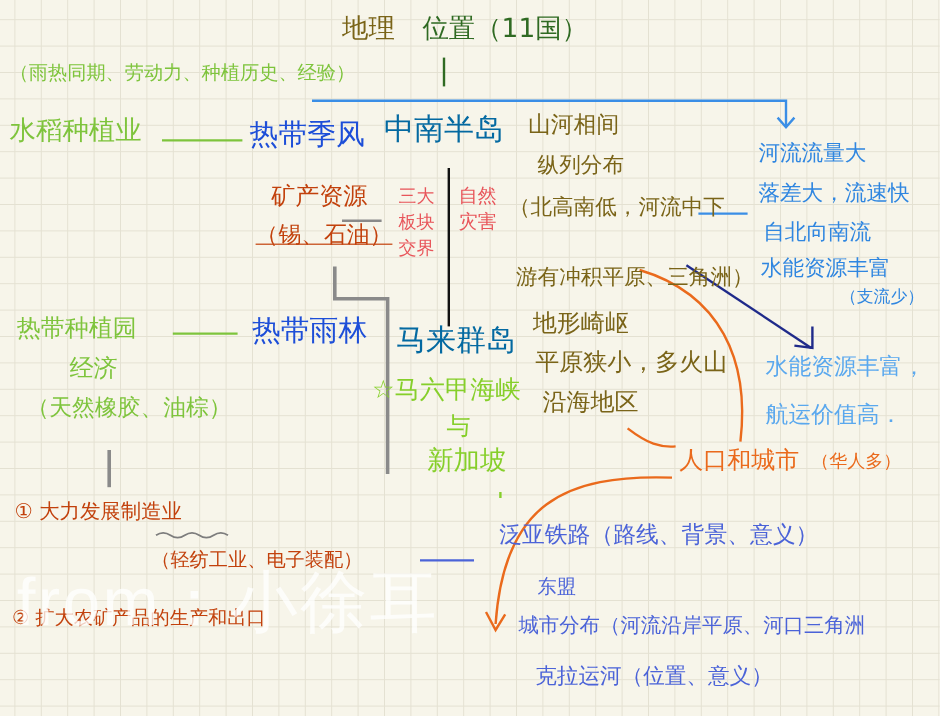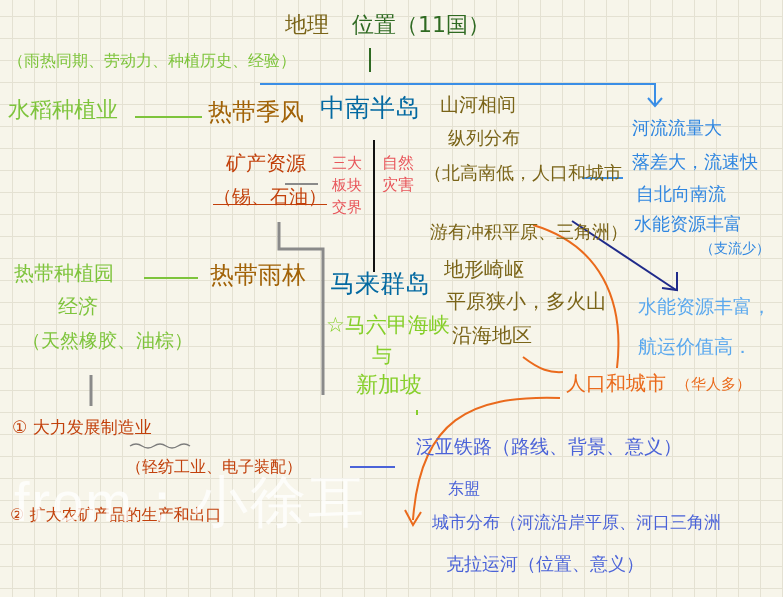--- a/index.html
+++ b/index.html
@@ -10,21 +10,21 @@
       linear-gradient(to right, #e4e1d2 1px, transparent 1px),
       linear-gradient(to bottom, #e4e1d2 1px, transparent 1px);
     background-size:22px 22px;
     background-position:-10px -6px;
     font-family:"DejaVu Sans", sans-serif;
   }
   .t { position:absolute; white-space:nowrap; line-height:1.15; }
   .olive { color:#7a6418; }
   .green { color:#7ec43c; }
   .lime { color:#86cf2a; }
-  .pink { color:#a16207; }
+  .pink { color:#1d4ed8; }
   .black { color:#0369a1;text-align:center; }
   .gray { color:#c2410c; }
   .red { color:#e8555a; }
   .blue { color:#2f86e0; }
   .lblue { color:#5aa8ee; }
   .navyb { color:#4b63d8; }
   .orange { color:#ea6a1c; }
   .dgreen { color:#2f6a22; }
   svg.lines { position:absolute; left:0; top:0; }
   .watermark {
@@ -88,27 +88,27 @@
 <div class="t red" style="left:332px;top:152px;font-size:15px;line-height:22px;">
   <div>三大</div>
   <div>板块</div>
   <div>交界</div>
 </div>
 <div class="t red" style="left:382px;top:152px;font-size:16px;line-height:22px;">
   <div>自然</div>
   <div>灾害</div>
 </div>
 <div class="t black" style="left:330px;top:270px;font-size:25px;">马来群岛</div>
-<div class="t lime" style="left:326px;top:313px;font-size:21px;">☆马六甲海峡</div>
+<div class="t lime" style="left:310px;top:313px;font-size:21px;">☆马六甲海峡</div>
 <div class="t lime" style="left:372px;top:344px;font-size:20px;">与</div>
 <div class="t lime" style="left:356px;top:372px;font-size:22px;">新加坡</div>
 
 <div class="t olive" style="left:440px;top:94px;font-size:19px;">山河相间</div>
 <div class="t olive" style="left:448px;top:128px;font-size:18px;">纵列分布</div>
-<div class="t olive" style="left:424px;top:163px;font-size:18px;">（北高南低，人口和城市</div>
+<div class="t olive" style="left:424px;top:163px;font-size:18px;">（北高南低，河流中下</div>
 <div class="t olive" style="left:430px;top:194px;font-size:18px;margin-top:28px;">游有冲积平原、三角洲）</div>
 <div class="t olive" style="left:444px;top:258px;font-size:20px;">地形崎岖</div>
 <div class="t olive" style="left:446px;top:290px;font-size:20px;">平原狭小，多火山</div>
 <div class="t olive" style="left:452px;top:324px;font-size:20px;">沿海地区</div>
 
 <div class="t blue" style="left:632px;top:118px;font-size:18px;">河流流量大</div>
 <div class="t blue" style="left:632px;top:152px;font-size:18px;">落差大，流速快</div>
 <div class="t blue" style="left:636px;top:184px;font-size:18px;">自北向南流</div>
 <div class="t blue" style="left:634px;top:214px;font-size:18px;">水能资源丰富</div>
 <div class="t blue" style="left:700px;top:240px;font-size:14px;">（支流少）</div>

